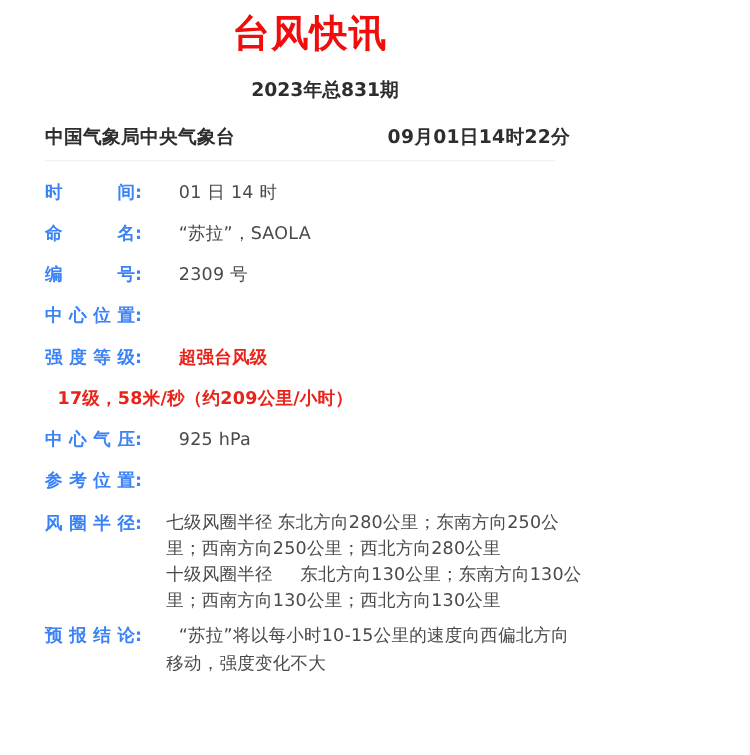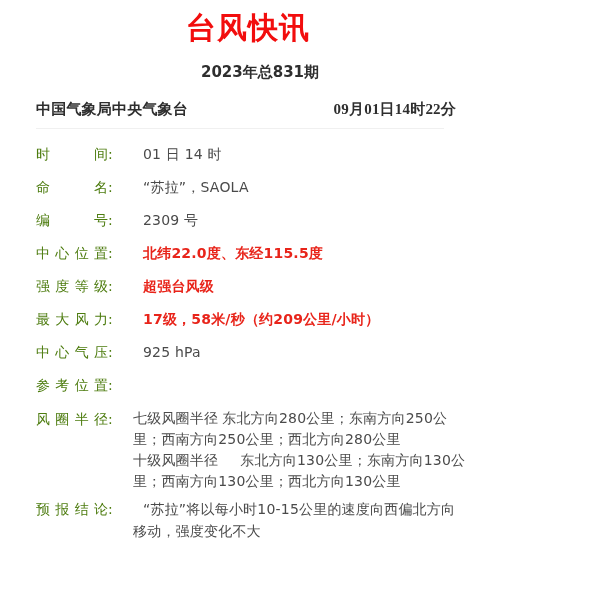--- a/index.html
+++ b/index.html
@@ -54,21 +54,20 @@
     font-size: 15px;
     font-weight: bold;
     color: #2e2e2e;
     letter-spacing: 0.2px;
   }
   .org-time {
     font-size: 15px;
     font-weight: bold;
     color: #2e2e2e;
     letter-spacing: 0.2px;
-    font-family: Liberation Serif, serif;
   }
   .divider {
     height: 1px;
     background: #f0f0f0;
     margin: 9px 52px 0 36px;
   }
 
   
   .rows {
     padding-top: 9px;
@@ -76,22 +75,22 @@
   .row {
     display: flex;
     align-items: flex-start;
     padding: 0 14px 0 36px;
     min-height: 33px;
   }
   .row-label {
     width: 97px;
     flex: 0 0 97px;
     font-size: 14px;
-    font-weight: normal;
-    color: #4d7c0f;
+    font-weight: bold;
+    color: #3b82f6;
     text-align: justify;
     text-align-last: justify;
     padding-right: 2px;
     box-sizing: border-box;
     line-height: 33px;
     white-space: nowrap;
   }
   .label-inner {
     display: inline-block;
     width: 72px;
@@ -161,30 +160,28 @@
       <div class="row-value indent">“苏拉”，SAOLA</div>
     </div>
 
     <div class="row">
       <div class="row-label"><span class="label-inner">编 号</span>:</div>
       <div class="row-value indent">2309 号</div>
     </div>
 
     <div class="row">
       <div class="row-label"><span class="label-inner">中心位置</span>:</div>
-      <div class="row-value red indent">北纬22.0度、东经115.5度</div>
     </div>
 
     <div class="row">
       <div class="row-label"><span class="label-inner">强度等级</span>:</div>
       <div class="row-value red indent">超强台风级</div>
     </div>
 
     <div class="row">
-      <div class="row-label"><span class="label-inner">最大风力</span>:</div>
       <div class="row-value red indent">17级，58米/秒（约209公里/小时）</div>
     </div>
 
     <div class="row">
       <div class="row-label"><span class="label-inner">中心气压</span>:</div>
       <div class="row-value indent">925 hPa</div>
     </div>
 
     <div class="row">
       <div class="row-label"><span class="label-inner">参考位置</span>:</div>

